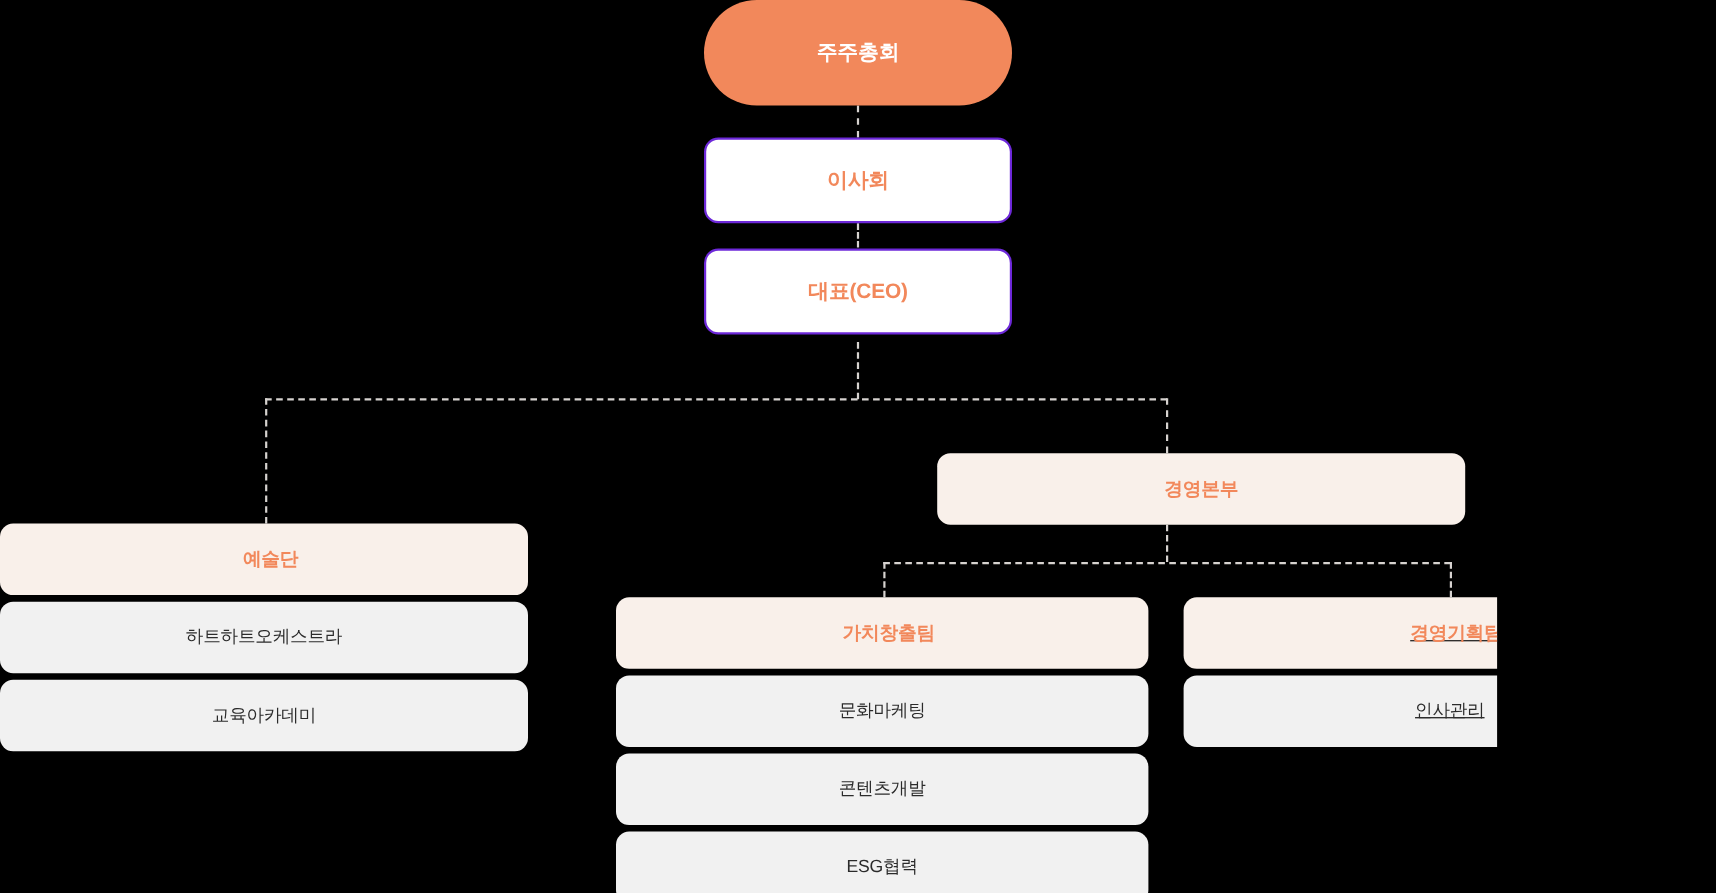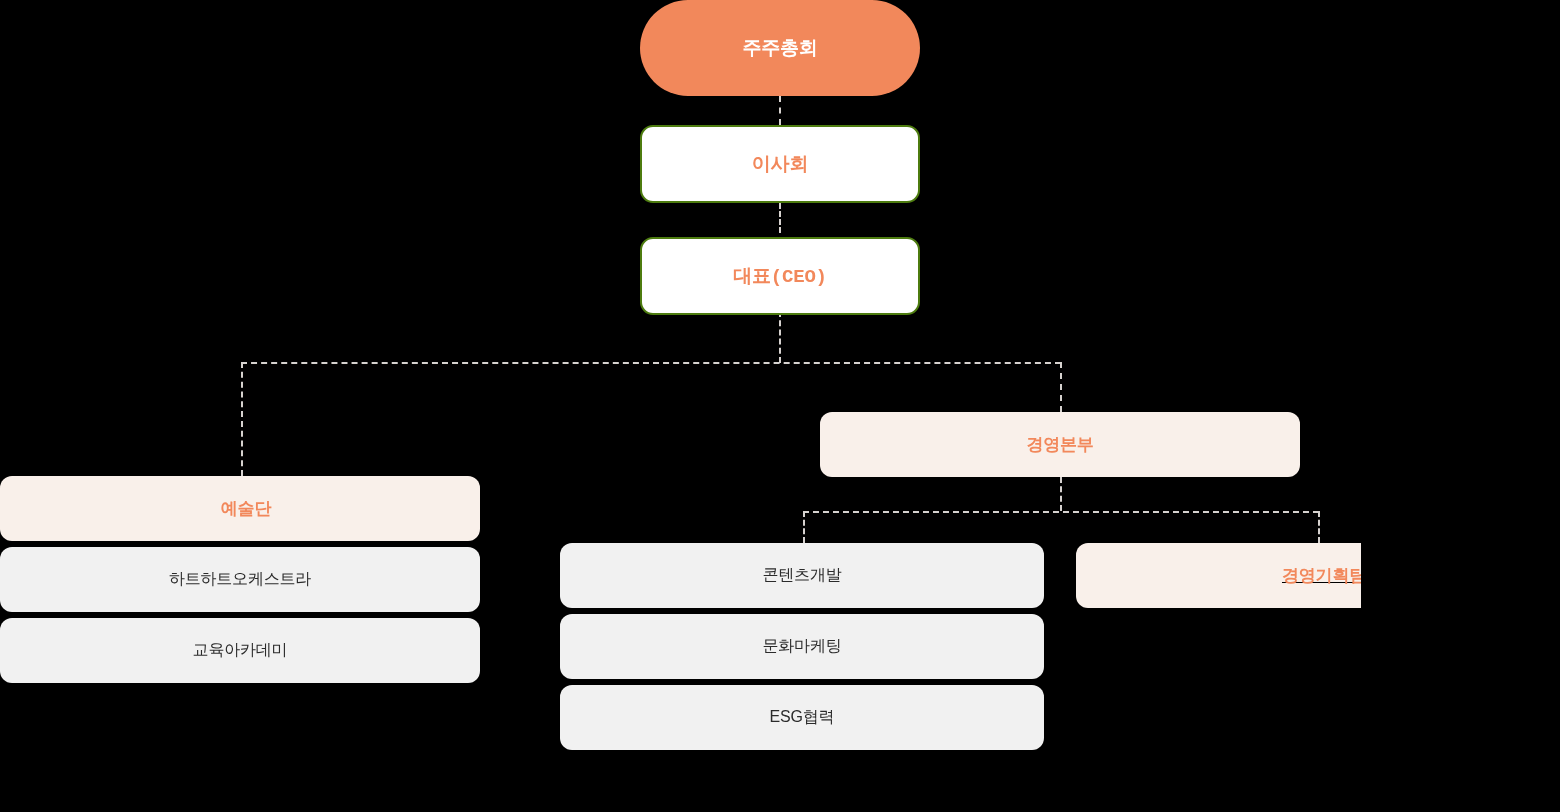--- a/index.html
+++ b/index.html
@@ -39,21 +39,21 @@
   }
   .node-root {
     background: #F2885B;
     color: #FFFFFF;
     border-radius: 999px;
     font-size: 19px;
   }
   .node-outline {
     background: #FFFFFF;
     color: #F2885B;
-    border: 2px solid #4d7c0f;
+    border: 2px solid #6d28d9;
     border-radius: 13px;
     font-size: 19px;
   }
 
   
   .column {
     position: absolute;
     display: flex;
     flex-direction: column;
     gap: 6px;
@@ -124,33 +124,35 @@
   <div class="h-line" style="left:803px; top:511px; width:516px;"></div>
 
   <div class="v-line" style="left:803px; top:511px; height:32px;"></div>
 
   <div class="v-line" style="left:1318px; top:511px; height:32px;"></div>
 
   <div class="node-top node-root" style="left:640px; top:0px; width:280px; height:96px;">주주총회</div>
 
   <div class="node-top node-outline" style="left:640px; top:125px; width:280px; height:78px;">이사회</div>
 
-  <div class="node-top node-outline" style="left:640px; top:237px; width:280px; height:78px;font-family:Liberation Mono, monospace;">대표(CEO)</div>
+  <div class="node-top node-outline" style="left:640px; top:226px; width:280px; height:78px;">대표(CEO)</div>
 
-  <div class="division" style="left:820px; top:412px; width:480px;">경영본부</div>
+  <div class="division" style="left:852px; top:412px; width:480px;">경영본부</div>
 
   <div class="column" style="left:0px; top:476px; width:480px;">
     <div class="col-head">예술단</div>
     <div class="col-item">하트하트오케스트라</div>
     <div class="col-item">교육아카데미</div>
   </div>
 
   <div class="column" style="left:560px; top:543px; width:484px;">
+    <div class="col-head">가치창출팀</div>
+    <div class="col-item">문화마케팅</div>
     <div class="col-item">콘텐츠개발</div>
-    <div class="col-item">문화마케팅</div>
     <div class="col-item">ESG협력</div>
   </div>
 
   <div class="column" style="left:1076px; top:543px; width:484px;text-decoration:underline;">
     <div class="col-head">경영기획팀</div>
+    <div class="col-item">인사관리</div>
   </div>
 
 </div>
 
 </body></html>

